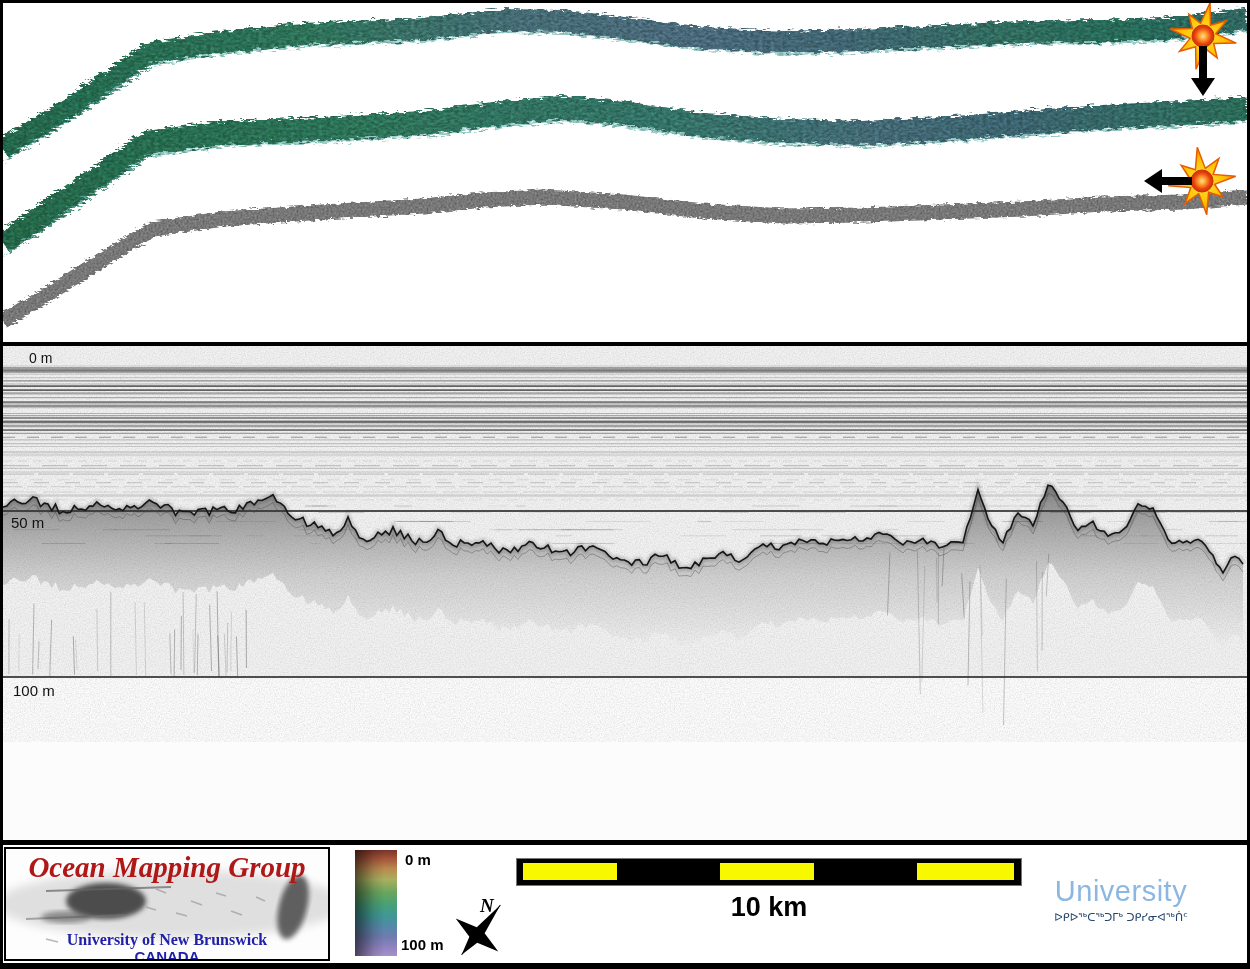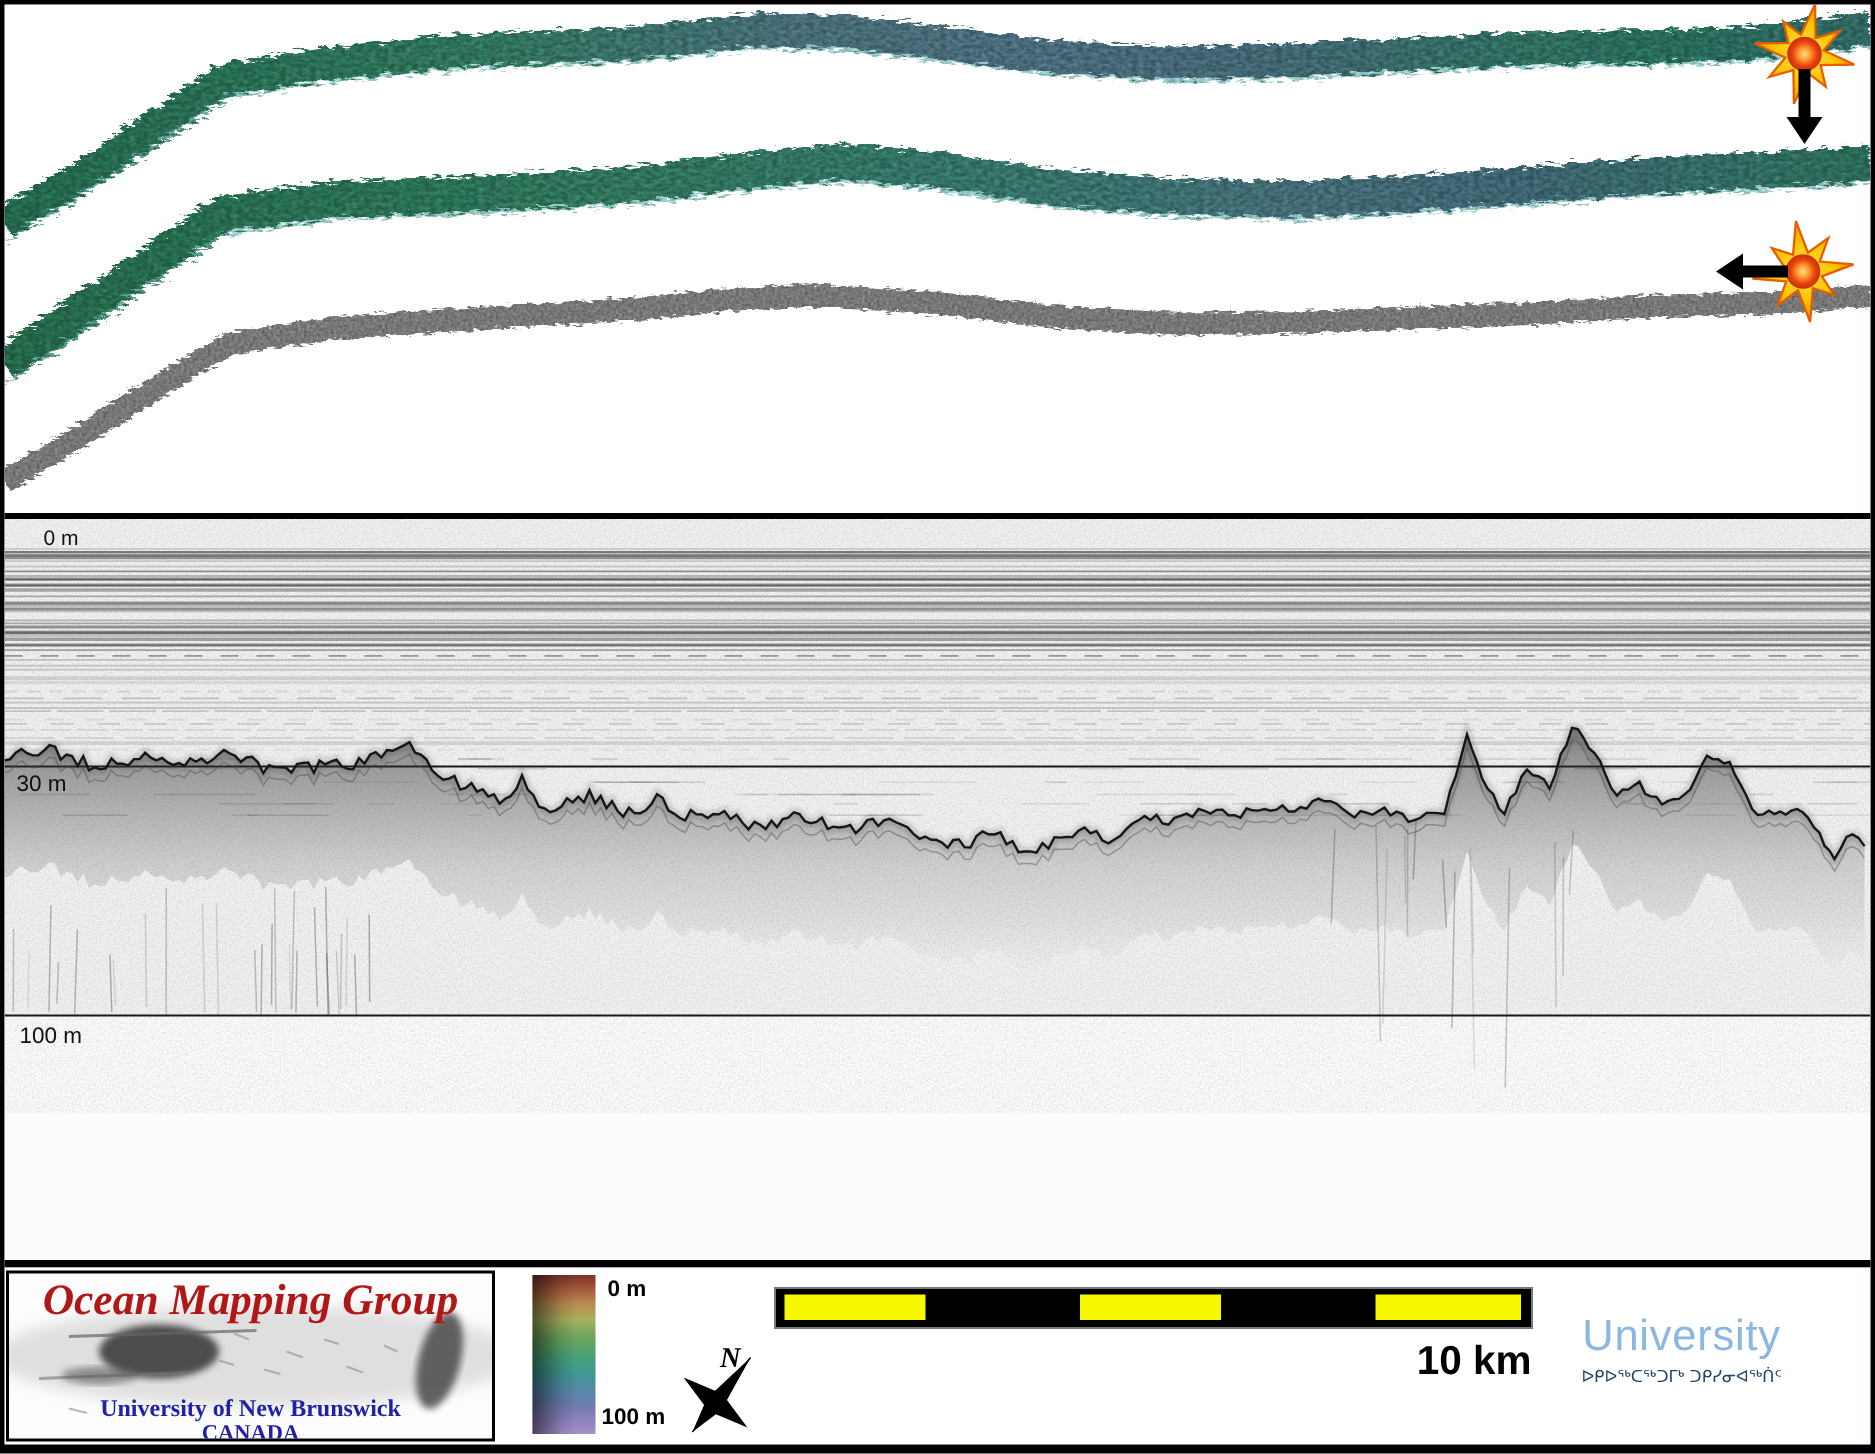--- a/index.html
+++ b/index.html
@@ -19,37 +19,37 @@
   #lab100{left:10px;top:336px;}
   #footer{top:842px;height:118px;background:#fff;}
   #omg-logo{position:absolute;left:1px;top:2px;width:326px;height:114px;box-sizing:border-box;
             border:2px solid #000;background:#fdfdfd;overflow:hidden;}
   #omg-title{position:absolute;left:0;top:2px;width:100%;text-align:center;
              font-family:"Liberation Serif",serif;font-style:italic;font-weight:bold;
              font-size:29px;color:#b01818;}
   #omg-univ{position:absolute;left:0;top:82px;width:100%;text-align:center;
             font-family:"Liberation Serif",serif;font-weight:bold;font-size:16px;color:#2121a8;}
   #omg-country{position:absolute;left:0;top:99px;width:100%;text-align:center;
-            font-family:Liberation Serif, serif;font-weight:bold;font-size:15px;color:#2121a8;}
+            font-family:Liberation Sans, sans-serif;font-weight:bold;font-size:15px;color:#2121a8;}
   #depth-scale{position:absolute;left:352px;top:5px;width:42px;height:106px;
      background:
        linear-gradient(to right, rgba(0,0,0,.55), rgba(0,0,0,.12) 45%, rgba(0,0,0,0) 70%),
        linear-gradient(to bottom,#7a3428 0%,#a4543a 8%,#b98a50 18%,#a8b05e 28%,#6aa55e 40%,
                        #47a078 52%,#3f9894 62%,#5588a8 72%,#6f7cb0 82%,#8f83c0 92%,#a890cc 100%);}
   .scale-label{position:absolute;font-weight:bold;font-size:15px;color:#000;}
   #scale0{left:402px;top:6px;}
   #scale100{left:398px;top:91px;}
   #compass{position:absolute;left:438px;top:48px;}
   #north-label{position:absolute;left:477px;top:50px;font-family:"Liberation Serif",serif;
                font-style:italic;font-weight:bold;font-size:19px;color:#000;}
   #scale-bar{position:absolute;left:514px;top:14px;width:504px;height:26px;background:#000;
              outline:1px solid #777;}
   .yellow-seg{position:absolute;top:4px;height:17px;background:#f8f800;}
   #ys1{left:6px;width:94px;} #ys2{left:203px;width:94px;} #ys3{left:400px;width:97px;}
-  #scale-bar-label{position:absolute;left:514px;top:47px;width:504px;text-align:right;
+  #scale-bar-label{position:absolute;left:514px;top:47px;width:504px;text-align:center;
                    font-weight:bold;font-size:27px;color:#000;}
   #arcticnet{position:absolute;left:990px;top:30px;width:256px;text-align:center;}
   #arcticnet-name{font-size:29px;color:#8cb7e0;letter-spacing:.5px;}
   #arcticnet-inuktitut{font-family:"DejaVu Sans",sans-serif;font-size:11px;color:#24456b;
                        margin-top:3px;white-space:nowrap;}
 </style>
 </head>
 <body>
 
 <div id="frame">
@@ -344,21 +344,21 @@
           <line x1="221.32100517302752" y1="287.51175070065074" x2="223.10853522643447" y2="330.79476678557694" stroke="#444" stroke-opacity="0.21" stroke-width="1"></line>
           <line x1="195.00394122907892" y1="287.76496435632" x2="194.3116300799884" y2="329.0135528407991" stroke="#444" stroke-opacity="0.36" stroke-width="1"></line>
           <line x1="141.2987077254802" y1="256.07532741851173" x2="142.6492558075115" y2="329.9924992611632" stroke="#444" stroke-opacity="0.18" stroke-width="1"></line>
           <line x1="178.373947809916" y1="269.85682312981226" x2="177.9975995174609" y2="323.96116398088634" stroke="#444" stroke-opacity="0.38" stroke-width="1"></line>
           <line x1="6.058921412099153" y1="273.45772198517807" x2="5.8549484820105135" y2="328.0988243902102" stroke="#444" stroke-opacity="0.29" stroke-width="1"></line>
           <line x1="206.63913724431768" y1="258.61579595599324" x2="208.56984770903364" y2="325.0999482003972" stroke="#444" stroke-opacity="0.37" stroke-width="1"></line>
           <line x1="131.9984712228179" y1="255.97198179806583" x2="133.40847914665937" y2="329.2426335699856" stroke="#444" stroke-opacity="0.18" stroke-width="1"></line>
         </g>
     </svg>
     <div class="depth-label" id="lab0">0 m</div>
-    <div class="depth-label" id="lab50">30 m</div>
+    <div class="depth-label" id="lab50">50 m</div>
     <div class="depth-label" id="lab100">100 m</div>
   </section>
 
   <div class="sep" id="sep2"></div>
 
   <section id="footer">
 
     <div id="omg-logo">
       <svg width="322" height="110" viewBox="0 0 322 110" style="position:absolute;left:0;top:0">
         <defs>

